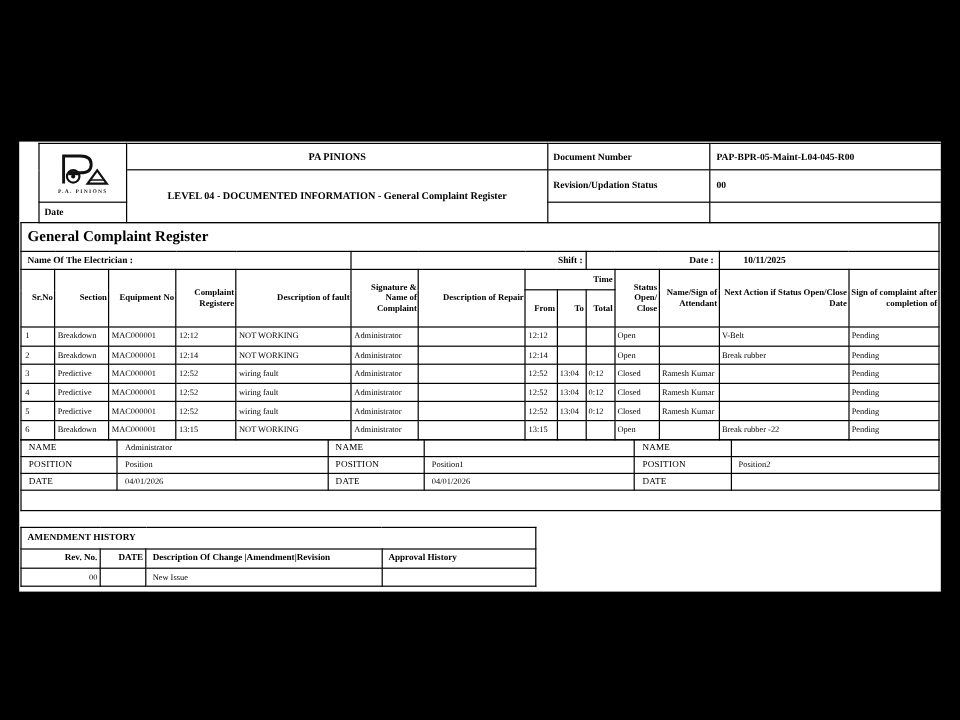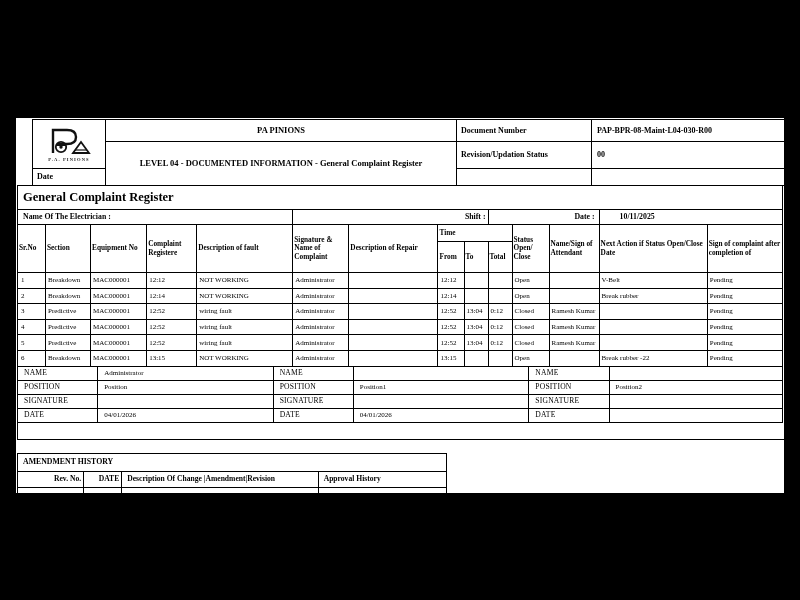--- a/index.html
+++ b/index.html
@@ -31,21 +31,21 @@
   .logo-box{display:flex;flex-direction:column;align-items:center;justify-content:center;height:46px;}
   .logo-mark{position:relative;width:44px;height:30px;}
   .logo-sub{font-size:4.6px;letter-spacing:1.1px;font-weight:bold;color:#222;margin-top:1px;}
   .co-name{text-align:center;font-weight:bold;font-size:8.5px;height:21px;}
   .doc-title{text-align:center;font-weight:bold;font-size:8.5px;height:26px;}
   .lbl-cell{width:128px;font-weight:bold;font-size:8px;padding-left:4px;height:16px;}
   .val-cell{font-size:8px;font-weight:bold;padding-left:5px;}
   .big-title{font-weight:bold;font-size:12.5px;padding:3px 0 3px 5px;height:17px;}
   .sub-row td{height:14px;font-weight:bold;font-size:7.8px;}
   .th-main{
-    text-align:left;font-weight:bold;font-size:7.3px;
+    text-align:right;font-weight:bold;font-size:7.3px;
     white-space:normal;line-height:1.12;padding:1px;
   }
   .data td{height:14.6px;font-size:7px;white-space:nowrap;}
   .c-center{text-align:right;}
   .sec-title{font-weight:bold;font-size:8.6px;padding:2px 0 2px 5px;}
   .sec-title.ctr{text-align:center;}
   .sig-lbl{font-size:7.6px;padding-left:6px;height:13px;font-variant:small-caps;letter-spacing:.2px;}
   .sig-val{font-size:7px;padding-left:6px;}
   .am-hdr{font-weight:bold;font-size:7.8px;padding:2px 0 2px 5px;height:13px;}
   .am-th{font-weight:bold;font-size:7.6px;height:15px;padding-left:5px;}
@@ -78,21 +78,21 @@
               <path d="M26 27 L34 16 L42 27 Z" fill="none" stroke="#111" stroke-width="1.8"></path>
               <path d="M28 24 L40 24" stroke="#111" stroke-width="1.2"></path>
               <rect x="10" y="17" width="8" height="3" fill="#111"></rect>
             </svg>
           </div>
           <div class="logo-sub">P.A. PINIONS</div>
         </div>
       </td>
       <td class="co-name">PA PINIONS</td>
       <td class="lbl-cell">Document Number</td>
-      <td class="val-cell" style="width:200px">PAP-BPR-08-Maint-L04-030-R00</td>
+      <td class="val-cell" style="width:200px">PAP-BPR-05-Maint-L04-045-R00</td>
     </tr>
     <tr>
       <td class="doc-title" rowspan="2">LEVEL 04 - DOCUMENTED INFORMATION - General Complaint Register</td>
       <td class="lbl-cell">Revision/Updation Status</td>
       <td class="val-cell">00</td>
     </tr>
     <tr>
       <td class="lbl-cell">Date</td>
       <td class="val-cell"></td>
     </tr>
@@ -270,28 +270,20 @@
     </tr>
     <tr>
       <td class="sig-lbl">POSITION</td>
       <td class="sig-val">Position</td>
       <td class="sig-lbl">POSITION</td>
       <td class="sig-val">Position1</td>
       <td class="sig-lbl">POSITION</td>
       <td class="sig-val">Position2</td>
     </tr>
     <tr>
-      <td class="sig-lbl">SIGNATURE</td>
-      <td class="sig-val"></td>
-      <td class="sig-lbl">SIGNATURE</td>
-      <td class="sig-val"></td>
-      <td class="sig-lbl">SIGNATURE</td>
-      <td class="sig-val"></td>
-    </tr>
-    <tr>
       <td class="sig-lbl">DATE</td>
       <td class="sig-val">04/01/2026</td>
       <td class="sig-lbl">DATE</td>
       <td class="sig-val">04/01/2026</td>
       <td class="sig-lbl">DATE</td>
       <td class="sig-val"></td>
     </tr>
   </tbody>
     </table>
 

